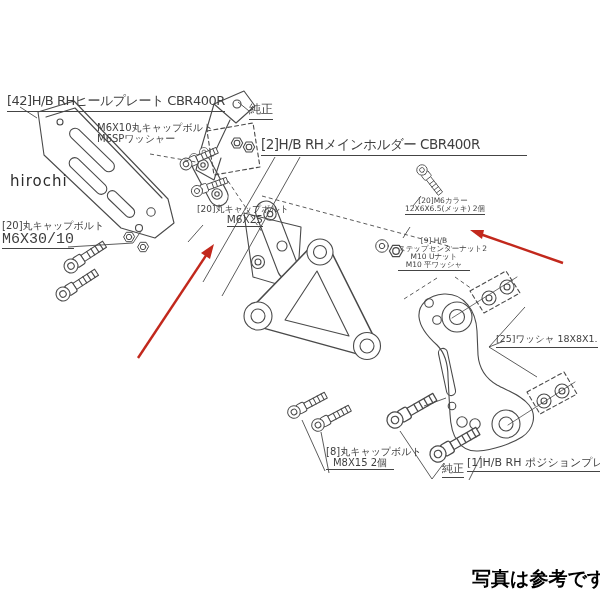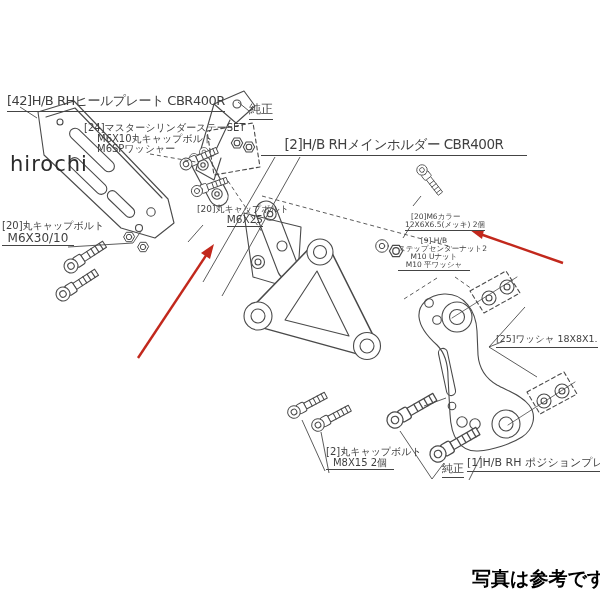--- a/index.html
+++ b/index.html
@@ -3,30 +3,30 @@
 <meta charset="utf-8">
 <style>
   html,body{margin:0;padding:0;background:#fff;}
   #canvas{position:relative;width:600px;height:600px;background:#fff;overflow:hidden;
           font-family:"DejaVu Sans","Liberation Sans",sans-serif;color:#3f3f3f;}
   .lbl{position:absolute;white-space:nowrap;color:#3f3f3f;}
   .ul{border-bottom:1.2px solid #444;padding-bottom:1px;}
   .blk{line-height:1.05;}
   .ind{padding-left:13px;}
   #svgart{position:absolute;left:0;top:0;}
-  #watermark{position:absolute;left:10px;top:152px;font-size:21px;color:#2b2b2b;letter-spacing:1px;}
+  #watermark{position:absolute;left:10px;top:172px;font-size:15px;color:#2b2b2b;letter-spacing:1px;}
   #l26{left:7px;top:92px;font-size:13px;letter-spacing:-0.5px;}
   #l24{left:84px;top:123px;font-size:10px;}
   #genuine-top{left:249px;top:101px;font-size:12px;}
-  #l2{left:261px;top:136px;font-size:13.5px;letter-spacing:-0.5px;width:266px;overflow:hidden;text-align:center;}
+  #l2{left:261px;top:136px;font-size:13.5px;letter-spacing:-0.5px;width:266px;overflow:hidden;}
   #l20a{left:2px;top:221px;font-size:10px;width:72px;text-align:left;}
-  #l20a .line2{display:block;text-align:center;font-size:12px;}
+  #l20a .line2{display:block;text-align:center;font-size:15px;font-family:Liberation Mono, monospace;}
   #l20b{left:197px;top:205px;font-size:9px;width:66px;text-align:right;}
   #l20b .line2{font-size:10.5px;text-align:center;}
-  #l20c{left:405px;top:213px;font-size:7.5px;width:70px;text-align:left;}
+  #l20c{left:405px;top:197px;font-size:7.5px;width:70px;text-align:center;}
   #l4{left:398px;top:237px;font-size:7.5px;width:72px;text-align:center;}
   #l25{left:496px;top:333px;font-size:9.5px;max-width:102px;overflow:hidden;}
   #l3{left:326px;top:447px;font-size:10px;width:68px;text-align:center;}
   #genuine-bottom{left:442px;top:461px;font-size:11px;}
   #l1{left:467px;top:455px;font-size:11px;width:133px;overflow:hidden;}
   #footer-note{left:472px;top:566px;font-size:19px;font-weight:bold;color:#000;}
 </style>
 </head>
 <body>
 
@@ -179,21 +179,20 @@
       <line x1="563" y1="263" x2="480" y2="234" stroke-width="2.4" stroke="#c2281c"></line>
       <polygon points="470,230 484,230 482,239" fill="#c2281c"></polygon>
     </g>
   </svg>
 
   <div id="watermark" class="lbl">hirochi</div>
 
   <div id="l26" class="lbl ul">[42]H/B RHヒールプレート CBR400R</div>
 
   <div id="l24" class="lbl blk">
-    <div>[24]マスターシリンダーステーSET</div>
     <div class="ind">M6X10丸キャップボルト</div>
     <div class="ind">M6SPワッシャー</div>
   </div>
 
   <div id="genuine-top" class="lbl ul">純正</div>
 
   <div id="l2" class="lbl ul">[2]H/B RHメインホルダー CBR400R</div>
 
   <div id="l20a" class="lbl blk">
     <span>[20]丸キャップボルト</span>
@@ -213,21 +212,21 @@
   <div id="l4" class="lbl blk ul">
     <div>[9] H/B</div>
     <div>ステップセンターナット2</div>
     <div>M10 Uナット</div>
     <div>M10 平ワッシャ</div>
   </div>
 
   <div id="l25" class="lbl ul">[25]ワッシャ 18X8X1.2  4枚</div>
 
   <div id="l3" class="lbl blk ul">
-    <div>[2]丸キャップボルト</div>
+    <div>[8]丸キャップボルト</div>
     <div>M8X15 2個</div>
   </div>
 
   <div id="genuine-bottom" class="lbl ul">純正</div>
 
   <div id="l1" class="lbl ul">[1]H/B RH ポジションプレート CB</div>
 
   <div id="footer-note" class="lbl">写真は参考です</div>
 
 </div>

